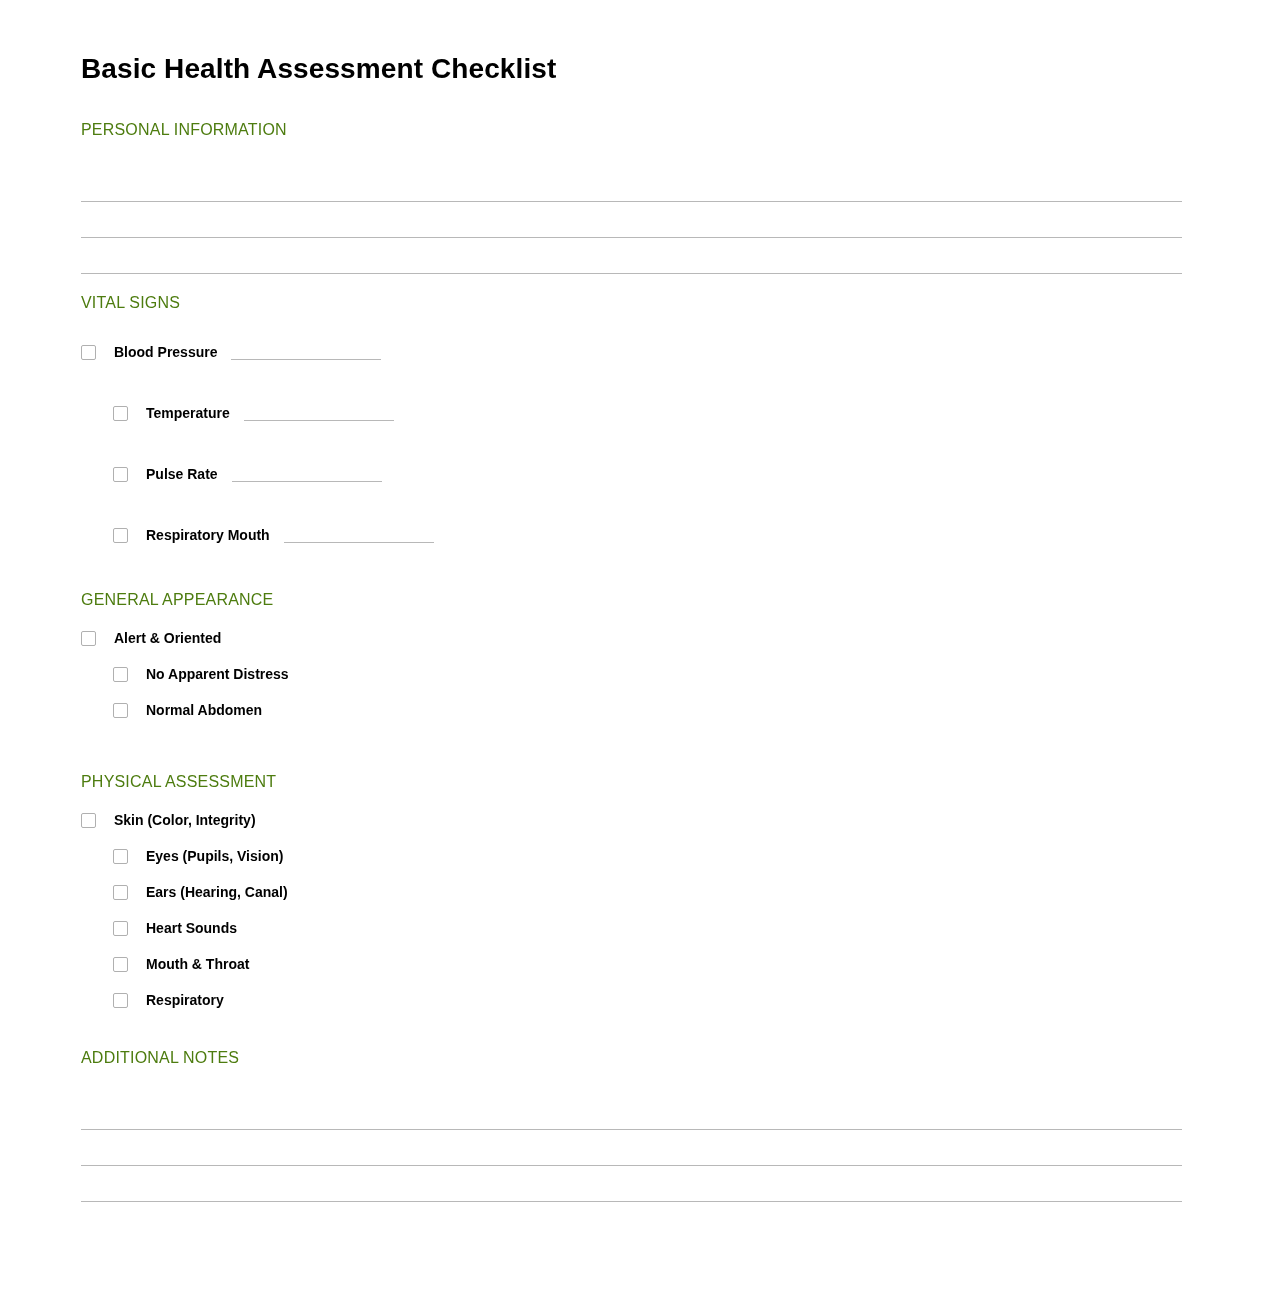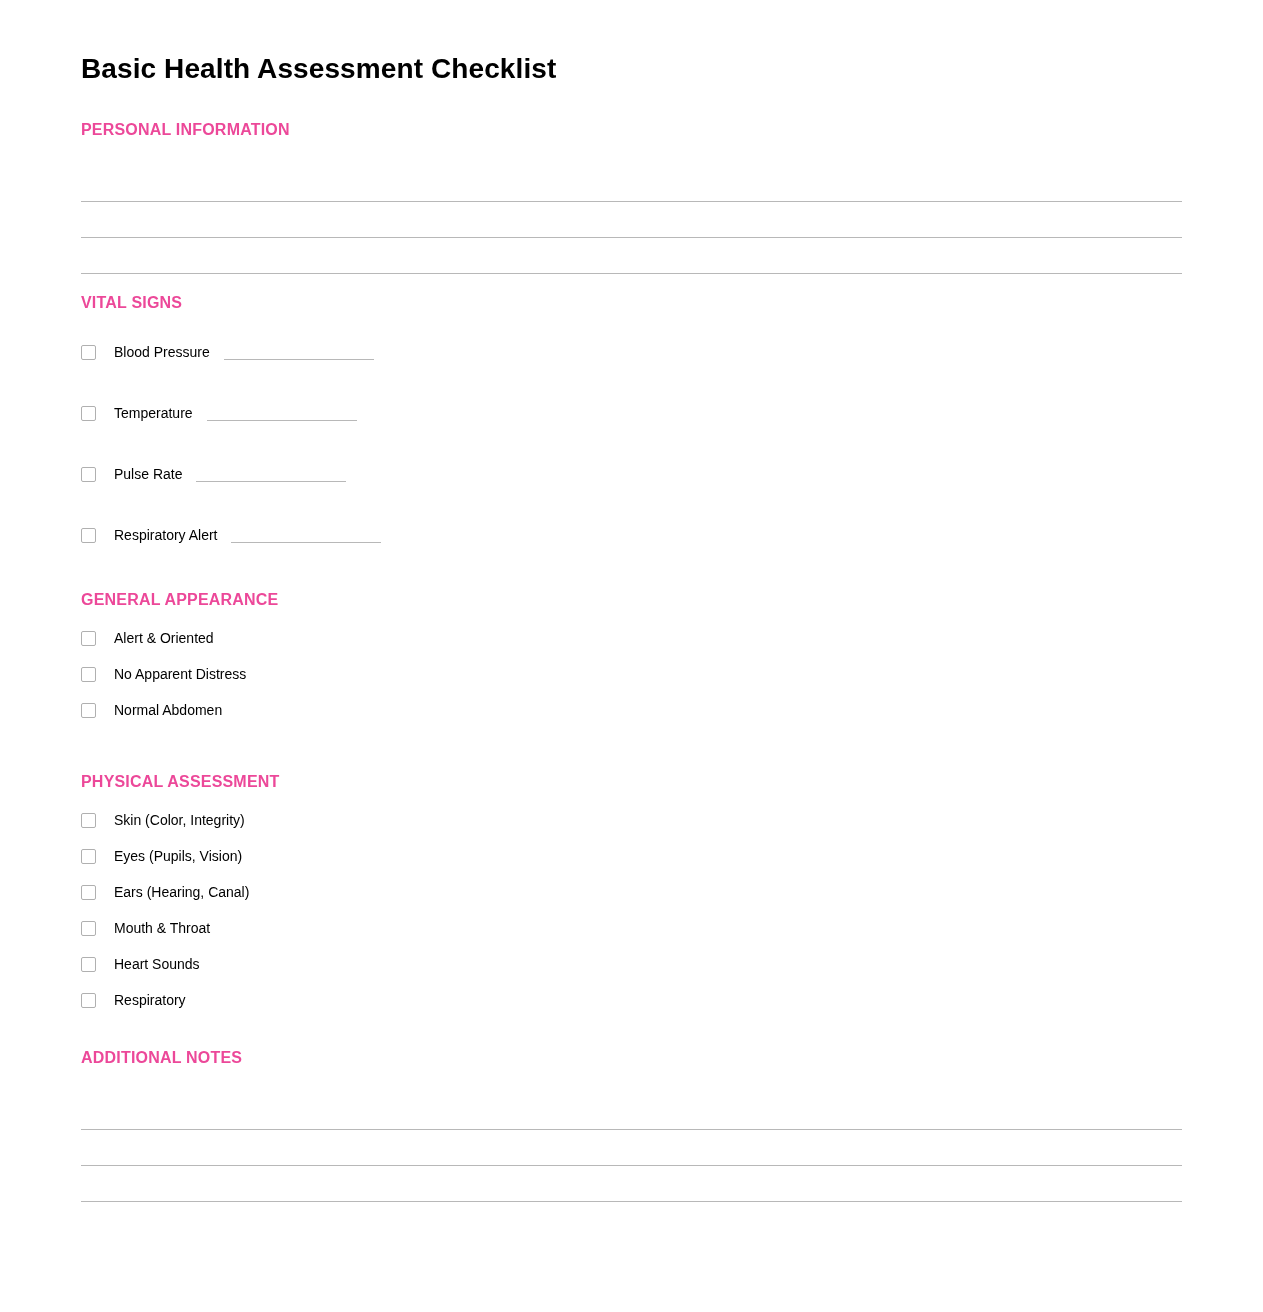--- a/index.html
+++ b/index.html
@@ -33,24 +33,24 @@
     line-height: 34px;
     color: #000;
   }
   .section {
     position: absolute;
     left: 81px;
     width: 1101px;
   }
   .section-heading {
     font-size: 16px;
-    font-weight: bold;
+    font-weight: normal;
     line-height: 20px;
     letter-spacing: 0.2px;
-    color: #ec4899;
+    color: #4d7c0f;
     margin: 0;
     white-space: nowrap;
   }
   
   .blank-lines {
     margin-top: 0;
   }
   .blank-line {
     width: 1101px;
     height: 1px;
@@ -58,39 +58,40 @@
     margin-bottom: 35px;
   }
   .blank-line:last-child { margin-bottom: 0; }
 
   
   .check-row {
     display: flex;
     align-items: center;
     height: 22px;
   }
-  .check-row + .check-row { margin-top: 14px; }
+  .check-row + .check-row { margin-top: 14px; margin-left: 32px; }
   .rows-compact .check-row + .check-row { margin-top: 14px; }
   .rows-vital .check-row + .check-row { margin-top: 39px; }
 
   .checkbox {
     width: 13px;
     height: 13px;
     border: 1px solid #b0b0b0;
     border-radius: 2px;
     background: #fff;
     box-sizing: content-box;
     flex: 0 0 auto;
     margin-right: 18px;
   }
   .check-label {
     font-size: 14px;
     line-height: 18px;
     color: #000;
     white-space: nowrap;
+    font-weight: bold;
   }
   .field-line {
     display: inline-block;
     height: 1px;
     background: #b8b8b8;
     margin-left: 14px;
     margin-top: 14px;
     vertical-align: bottom;
     flex: 0 0 auto;
   }
@@ -124,21 +125,21 @@
           <span class="check-label">Temperature</span>
           <span class="field-line" style="width: 150px;"></span>
         </div>
         <div class="check-row">
           <span class="checkbox"></span>
           <span class="check-label">Pulse Rate</span>
           <span class="field-line" style="width: 150px;"></span>
         </div>
         <div class="check-row">
           <span class="checkbox"></span>
-          <span class="check-label">Respiratory Alert</span>
+          <span class="check-label">Respiratory Mouth</span>
           <span class="field-line" style="width: 150px;"></span>
         </div>
       </div>
   </div>
 
   <div class="section" id="sec-general" style="top:590px;">
     <div class="section-heading">GENERAL APPEARANCE</div>
     <div class="rows-compact" id="general-rows" style="margin-top:17px;">
         <div class="check-row">
           <span class="checkbox"></span>
@@ -165,25 +166,25 @@
         <div class="check-row">
           <span class="checkbox"></span>
           <span class="check-label">Eyes (Pupils, Vision)</span>
         </div>
         <div class="check-row">
           <span class="checkbox"></span>
           <span class="check-label">Ears (Hearing, Canal)</span>
         </div>
         <div class="check-row">
           <span class="checkbox"></span>
+          <span class="check-label">Heart Sounds</span>
+        </div>
+        <div class="check-row">
+          <span class="checkbox"></span>
           <span class="check-label">Mouth &amp; Throat</span>
-        </div>
-        <div class="check-row">
-          <span class="checkbox"></span>
-          <span class="check-label">Heart Sounds</span>
         </div>
         <div class="check-row">
           <span class="checkbox"></span>
           <span class="check-label">Respiratory</span>
         </div>
       </div>
   </div>
 
   <div class="section" id="sec-notes" style="top:1048px;">
     <div class="section-heading">ADDITIONAL NOTES</div>

